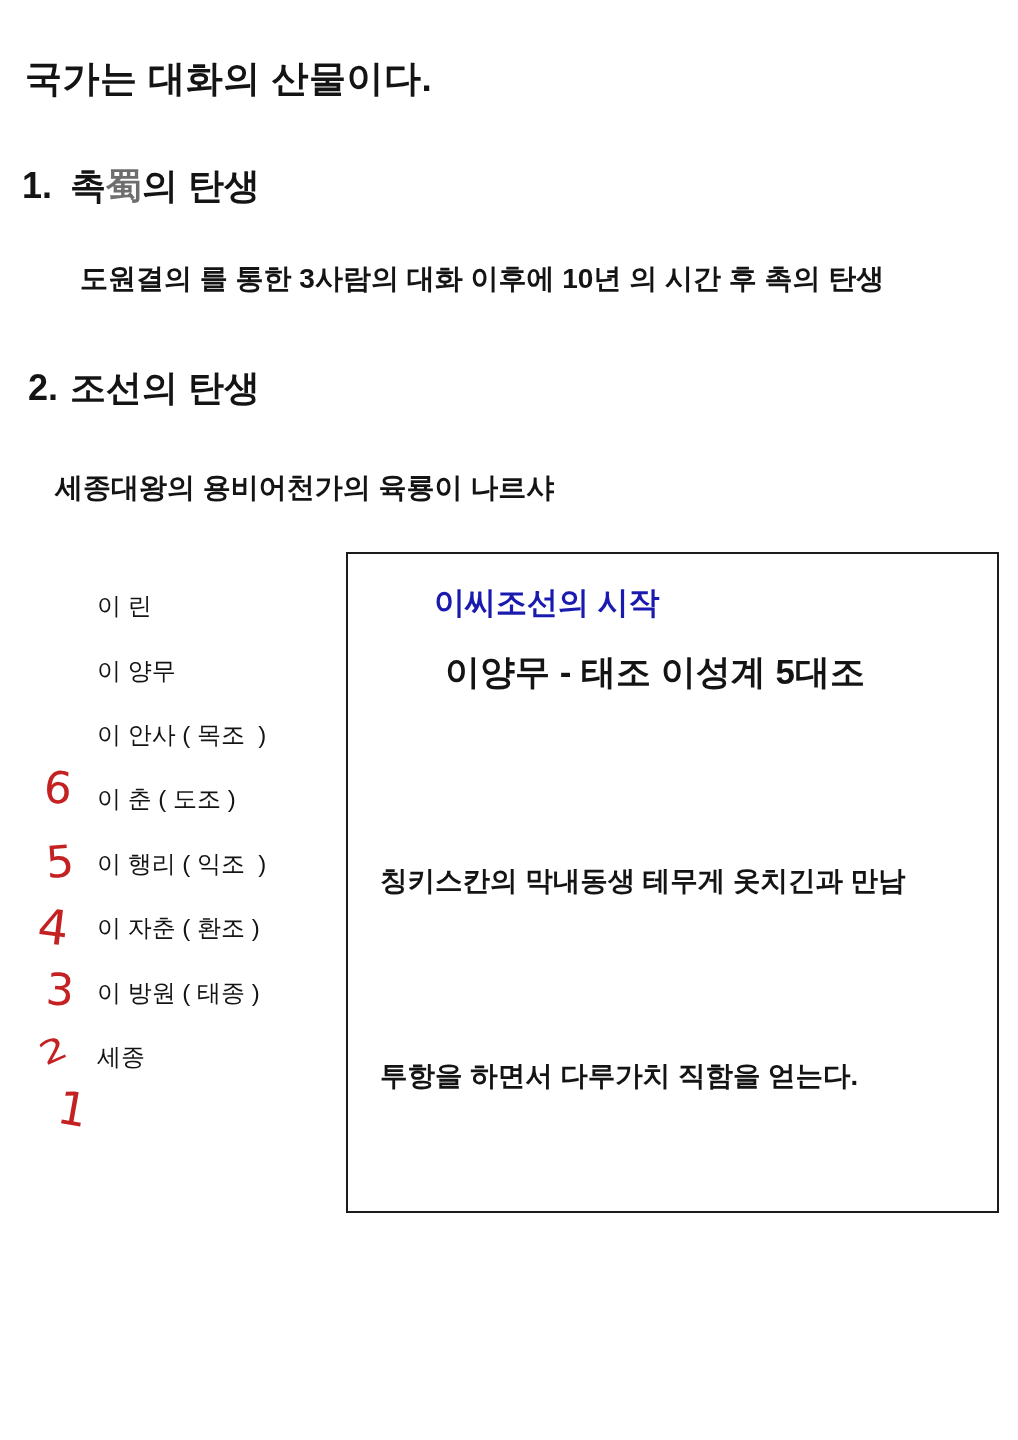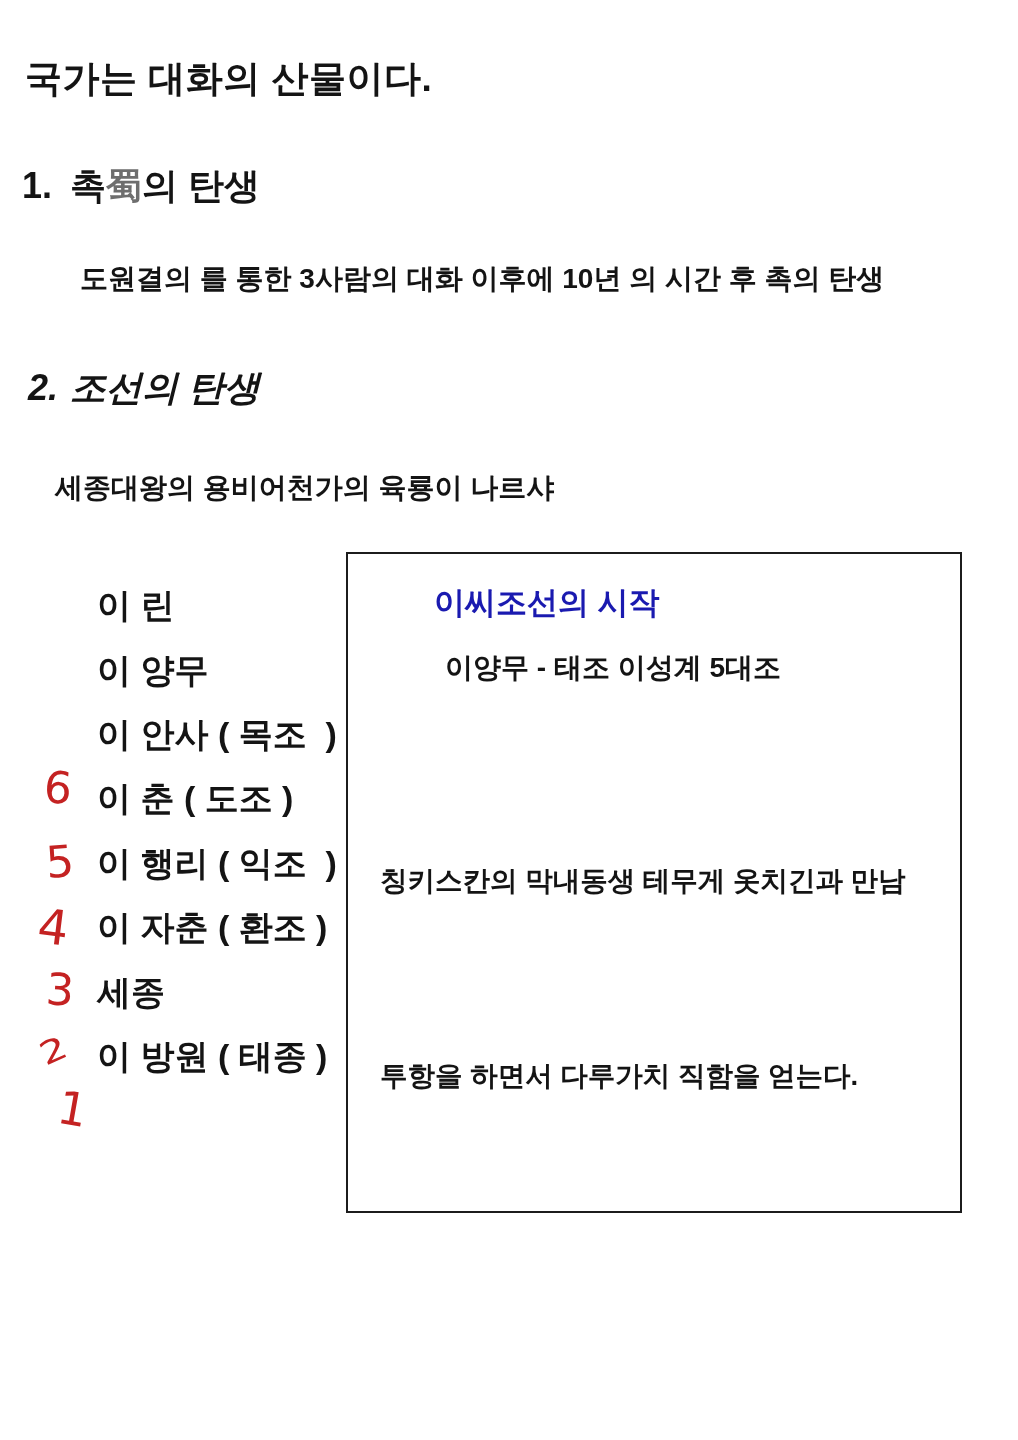--- a/index.html
+++ b/index.html
@@ -13,38 +13,38 @@
   }
   .abs { position: absolute; }
 
   
   .doc-title {
     left: 25px; top: 54px;
     font-size: 37px; font-weight: 700; letter-spacing: 0.5px; text-align: center;
   }
   .sec-heading { font-size: 36px; font-weight: 700; }
   .sec1 { left: 22px; top: 162px; }
-  .sec2 { left: 28px; top: 364px; font-style: italic; }
+  .sec2 { left: 28px; top: 364px; }
   .sec-num { display: inline-block; }
   .sec1 .sec-num { width: 48px; }
   .sec2 .sec-num { width: 42px; }
   .hanja { color: #6e6e6e; }
   .sec-body { font-size: 28px; font-weight: 700; text-align: center; }
   .sec1-body { left: 80px; top: 260px; }
   .sec2-body { left: 55px; top: 469px; }
 
   
   .genealogy {
     left: 97px; top: 574px;
     list-style: none; margin: 0; padding: 0;
   }
   .genealogy li {
     height: 64.4px;
     display: flex; align-items: center;
-    font-size: 34px; font-weight: 700;
+    font-size: 24px; font-weight: 400;
     white-space: pre;
   }
 
   
   .ink {
     color: #c42222;
     font-family: "DejaVu Sans", sans-serif;
     font-size: 44px; font-weight: 400;
     line-height: 1;
   }
@@ -54,29 +54,30 @@
   .ink-3 { left: 46px; top: 968px; transform: rotate(4deg); }
   .ink-2 { left: 40px; top: 1030px; transform: rotate(-24deg) scaleY(0.75); font-size: 42px; }
   .ink-1 { left: 58px; top: 1086px; transform: rotate(10deg); font-size: 46px; }
 
   
   .info-box {
     left: 346px; top: 552px;
     width: 612px; height: 657px;
     border: 2.5px solid #1c1c1c;
     background: #ffffff;
+    padding-left: 37px;
   }
   .info-box-title {
     left: 86px; top: 28px;
     font-size: 31px; font-weight: 700;
     color: #1a1ab0;
   }
   .info-box-subtitle {
     left: 97px; top: 95px;
-    font-size: 28px; font-weight: 700;
+    font-size: 35px; font-weight: 700;
   }
   .info-box-body {
     left: 32px; top: 164px; right: 10px;
     font-size: 27.5px; font-weight: 700;
     line-height: 65px;
     white-space: pre;
   }
   .info-box-line { height: 65px; }
 </style>
 </head>
@@ -96,22 +97,22 @@
 
 <div class="abs sec-body sec2-body">세종대왕의 용비어천가의 육룡이 나르샤</div>
 
 <ul class="abs genealogy">
   <li>이 린</li>
   <li>이 양무</li>
   <li>이 안사 ( 목조  )</li>
   <li>이 춘 ( 도조 )</li>
   <li>이 행리 ( 익조  )</li>
   <li>이 자춘 ( 환조 )</li>
+  <li>이 방원 ( 태종 )</li>
   <li>세종</li>
-  <li>이 방원 ( 태종 )</li>
 </ul>
 
 <span class="abs ink ink-6">6</span>
 <span class="abs ink ink-5">5</span>
 <span class="abs ink ink-4">4</span>
 <span class="abs ink ink-3">3</span>
 <span class="abs ink ink-2">2</span>
 <span class="abs ink ink-1">1</span>
 
 <div class="abs info-box">

